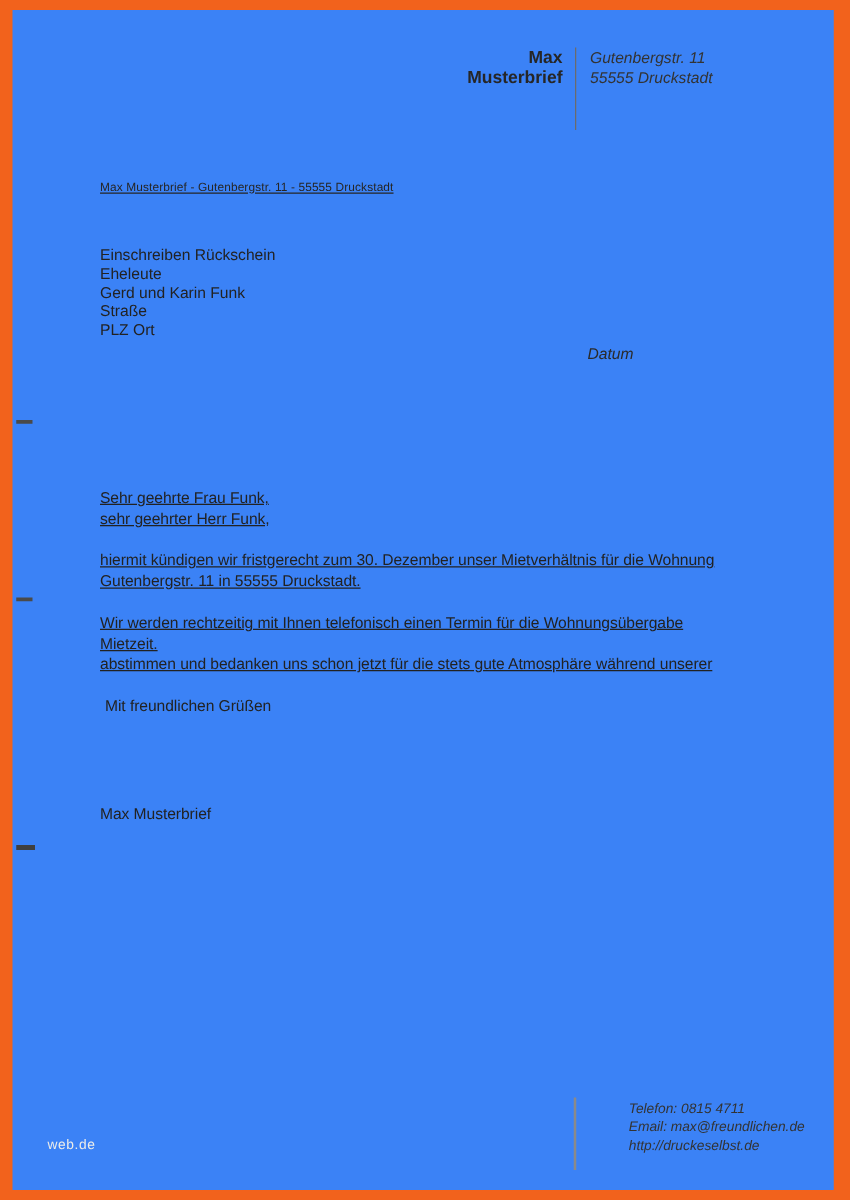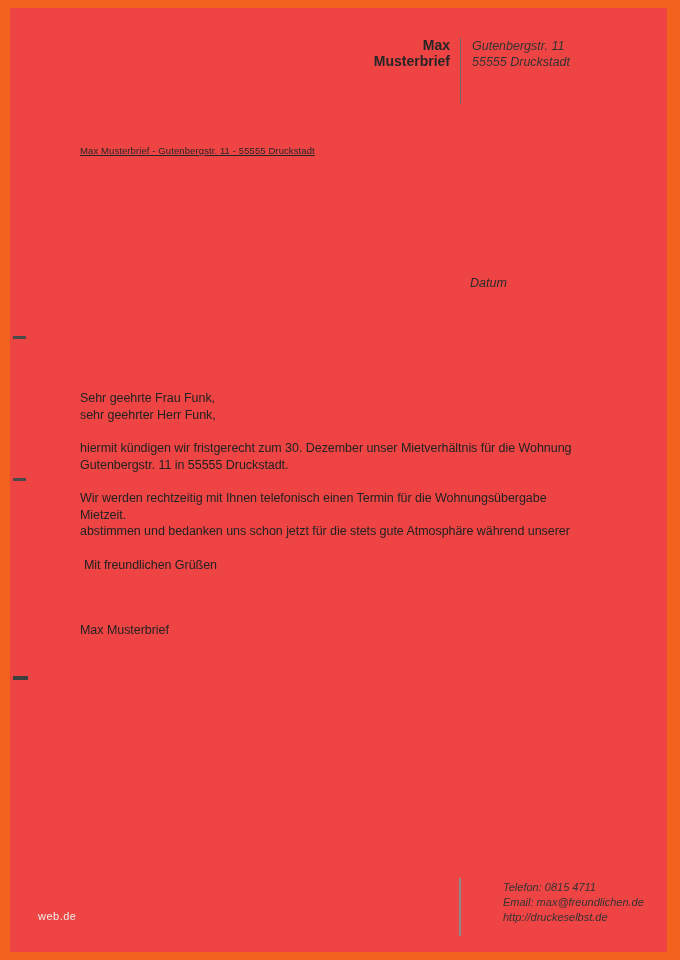--- a/index.html
+++ b/index.html
@@ -6,21 +6,21 @@
   body {
     width:680px; height:960px;
     background:#F2621C;
     font-family:"Liberation Sans", sans-serif;
     color:#222222;
     position:relative;
     overflow:hidden;
   }
   .paper {
     position:absolute; left:10px; top:8px; right:13px; bottom:8px;
-    background:#ef4444;
+    background:#3b82f6;
   }
   
   .sender-name {
     position:absolute; left:0; top:30px; width:440px;
     text-align:right; font-weight:bold; font-size:14px; line-height:15.5px;
     color:#262626;
   }
   .header-divider {
     position:absolute; left:450px; top:30px; width:1px; height:66px;
     background:#6b6b6b;
@@ -53,23 +53,23 @@
   
   .subject {
     position:absolute; left:70px; top:332px;
     font-weight:bold; font-size:13.5px; letter-spacing:0.1px;
   }
   
   .letter-body {
     position:absolute; left:70px; top:382px; width:545px;
     font-size:12.5px; line-height:16.5px; letter-spacing:-0.05px;
   }
-  .para { margin:0 0 17px 0; }
+  .para { margin:0 0 17px 0;text-decoration:underline; }
   .closing { margin:4px; }
-  .signature { margin-top:49px; }
+  .signature { margin-top:70px; }
   
   .footer-divider {
     position:absolute; left:449px; top:870px; width:2px; height:58px;
     background:#8a8a8a;
   }
   .footer-text {
     position:absolute; left:462px; top:872px;
     font-style:italic; font-size:11px; line-height:15px; color:#333333;margin-left:31px;
   }
   .watermark {
@@ -87,20 +87,27 @@
     <div>Musterbrief</div>
   </div>
   <div class="header-divider"></div>
   <div class="sender-address">
     <div>Gutenbergstr. 11</div>
     <div>55555 Druckstadt</div>
   </div>
 
   <div class="sender-line">Max Musterbrief - Gutenbergstr. 11 - 55555 Druckstadt</div>
 
+  <div class="recipient">
+    <div>Einschreiben Rückschein</div>
+    <div>Eheleute</div>
+    <div>Gerd und Karin Funk</div>
+    <div>Straße</div>
+    <div>PLZ Ort</div>
+  </div>
 
   <div class="date">Datum</div>
 
   <div class="fold fold-1"></div>
   <div class="fold fold-2"></div>
   <div class="fold fold-3"></div>
 
 
   <div class="letter-body">
     <div class="para">

